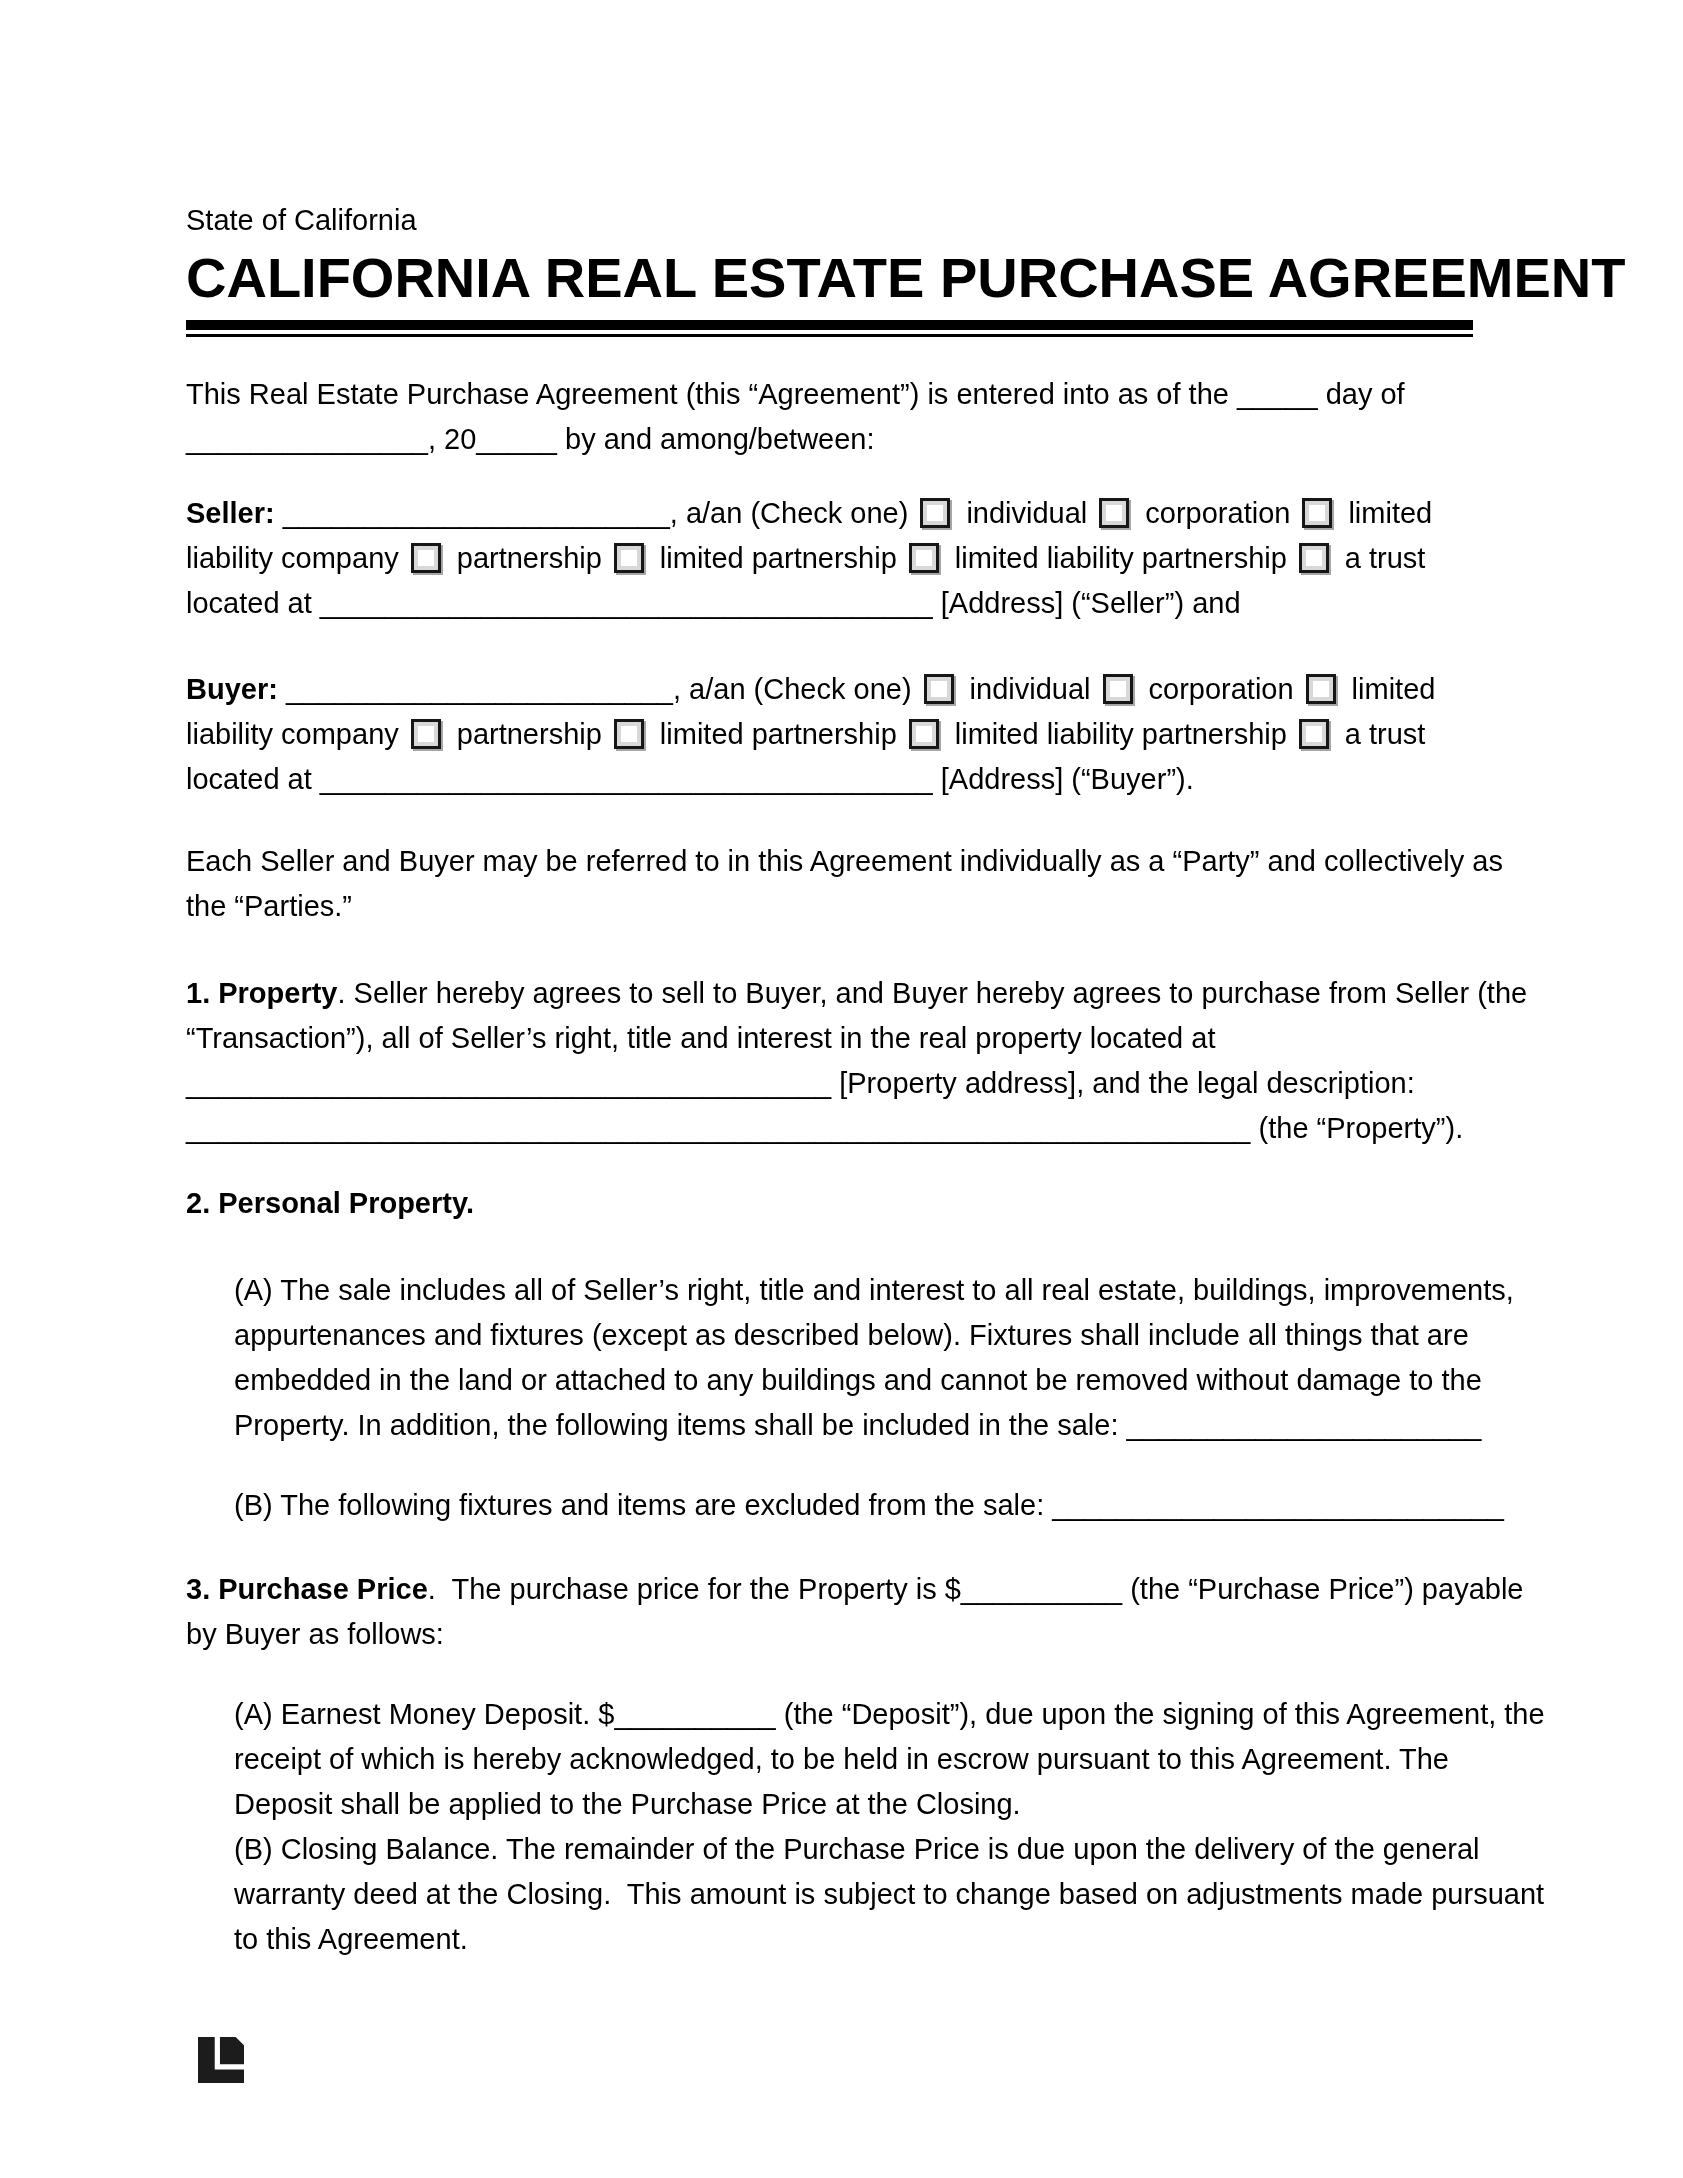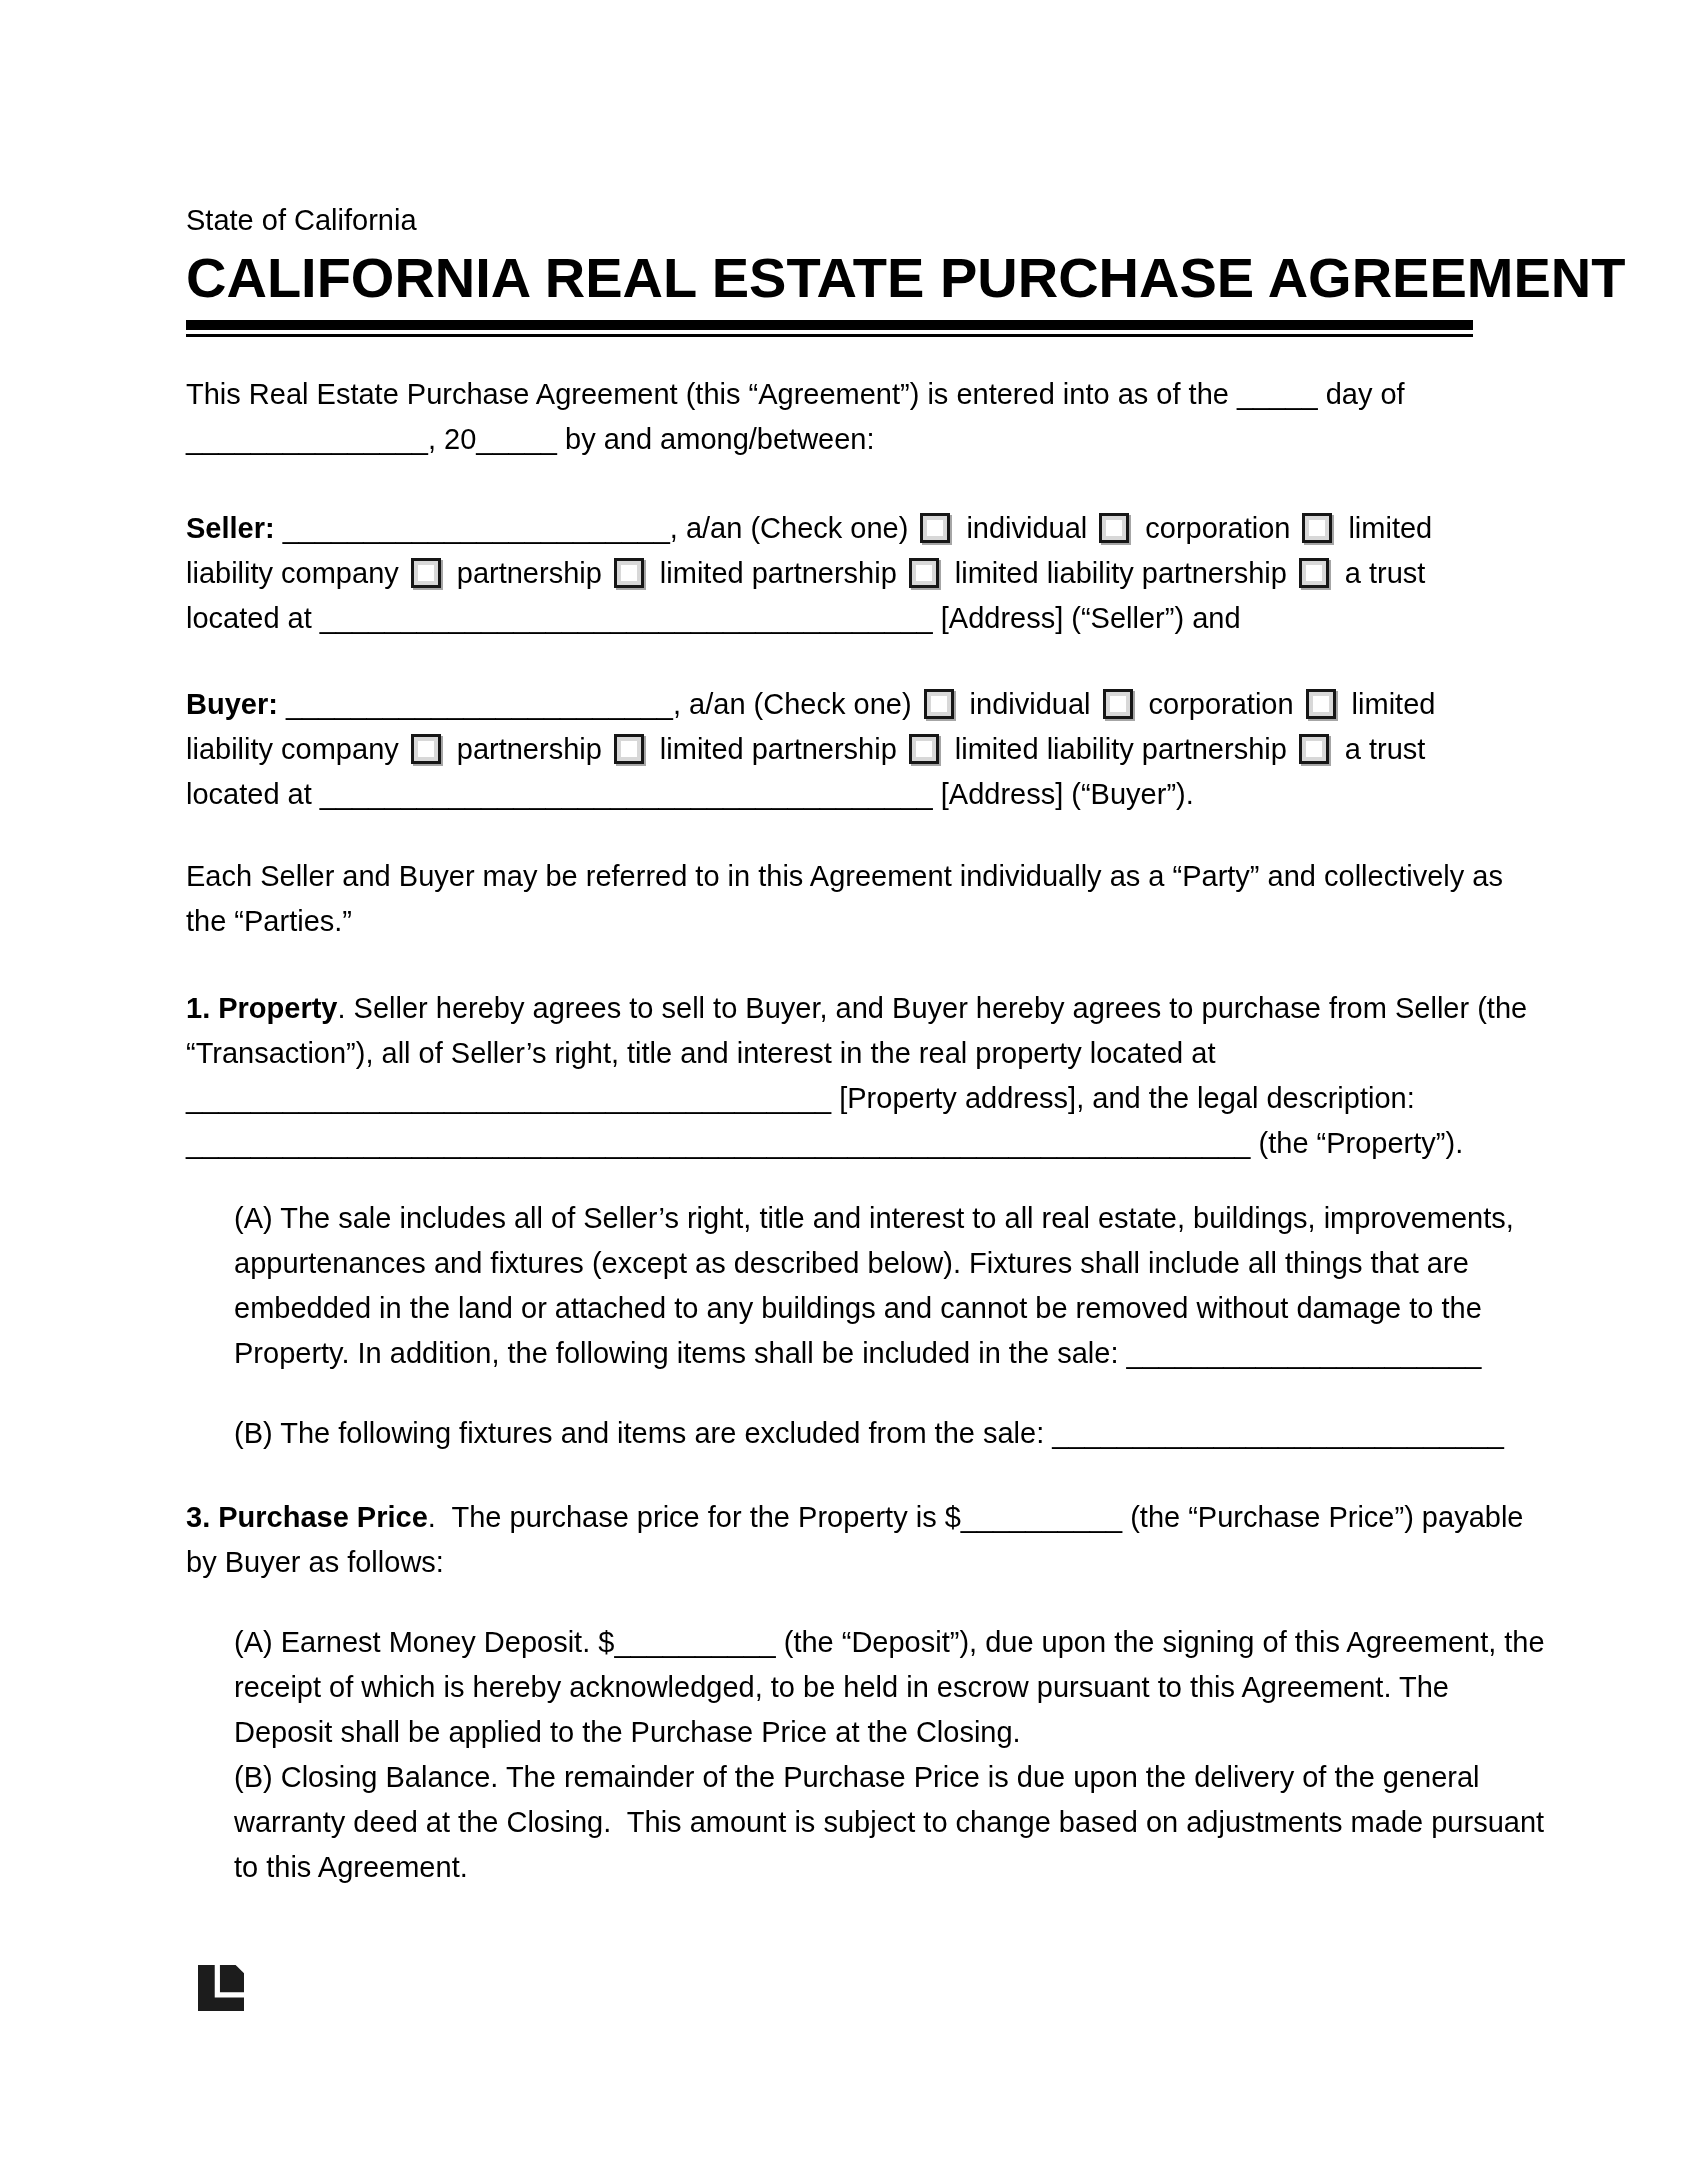--- a/index.html
+++ b/index.html
@@ -23,21 +23,21 @@
     margin: 6px 0 0 0;
     font-size: 56px;
     font-weight: bold;
     line-height: 57px;
     letter-spacing: 0px;
     white-space: nowrap;
   }
   .rule-thick { width: 1287px; margin-top: 14px; border-top: 10px solid #000; height: 0; }
   .rule-thin  { width: 1287px; margin-top: 4px;  border-top: 3px  solid #000; height: 0; }
   .blocks { margin-top: 35px; }
-  .block { margin-bottom: 44px; }
+  .block { margin-bottom: 29px; }
   .block.indent { margin-left: 48px; }
   .line { line-height: 45px; white-space: nowrap; }
   .bold { font-weight: bold; }
   .checkbox {
     display: inline-block;
     width: 24px;
     height: 24px;
     border: 3px solid #161616;
     background: #ffffff;
     box-shadow: inset 0 0 0 4px #d8d8d8, 2px 2px 0 #a6a6a6;
@@ -85,20 +85,23 @@
       <div class="block" data-name="parties-paragraph">
         <div class="line" data-name="text-line"><span data-name="text-run">Each Seller and Buyer may be referred to in this Agreement individually as a “Party” and collectively as</span></div>
         <div class="line" data-name="text-line"><span data-name="text-run">the “Parties.”</span></div>
       </div>
       <div class="block" data-name="section1-property-paragraph">
         <div class="line" data-name="text-line"><span class="bold" data-name="bold-text-run">1. Property</span><span data-name="text-run">. Seller hereby agrees to sell to Buyer, and Buyer hereby agrees to purchase from Seller (the</span></div>
         <div class="line" data-name="text-line"><span data-name="text-run">“Transaction”), all of Seller’s right, title and interest in the real property located at</span></div>
         <div class="line" data-name="text-line"><span data-name="text-run">________________________________________ [Property address], and the legal description:</span></div>
         <div class="line" data-name="text-line"><span data-name="text-run">__________________________________________________________________ (the “Property”).</span></div>
       </div>
+      <div class="block" data-name="section2-heading">
+        <div class="line" data-name="text-line"><span class="bold" data-name="bold-text-run">2. Personal Property.</span></div>
+      </div>
       <div class="block indent" data-name="section2-included-paragraph">
         <div class="line" data-name="text-line"><span data-name="text-run">(A) The sale includes all of Seller’s right, title and interest to all real estate, buildings, improvements,</span></div>
         <div class="line" data-name="text-line"><span data-name="text-run">appurtenances and fixtures (except as described below). Fixtures shall include all things that are</span></div>
         <div class="line" data-name="text-line"><span data-name="text-run">embedded in the land or attached to any buildings and cannot be removed without damage to the</span></div>
         <div class="line" data-name="text-line"><span data-name="text-run">Property. In addition, the following items shall be included in the sale: ______________________</span></div>
       </div>
       <div class="block indent" data-name="section2-excluded-paragraph">
         <div class="line" data-name="text-line"><span data-name="text-run">(B) The following fixtures and items are excluded from the sale: ____________________________</span></div>
       </div>
       <div class="block" data-name="section3-price-paragraph">

